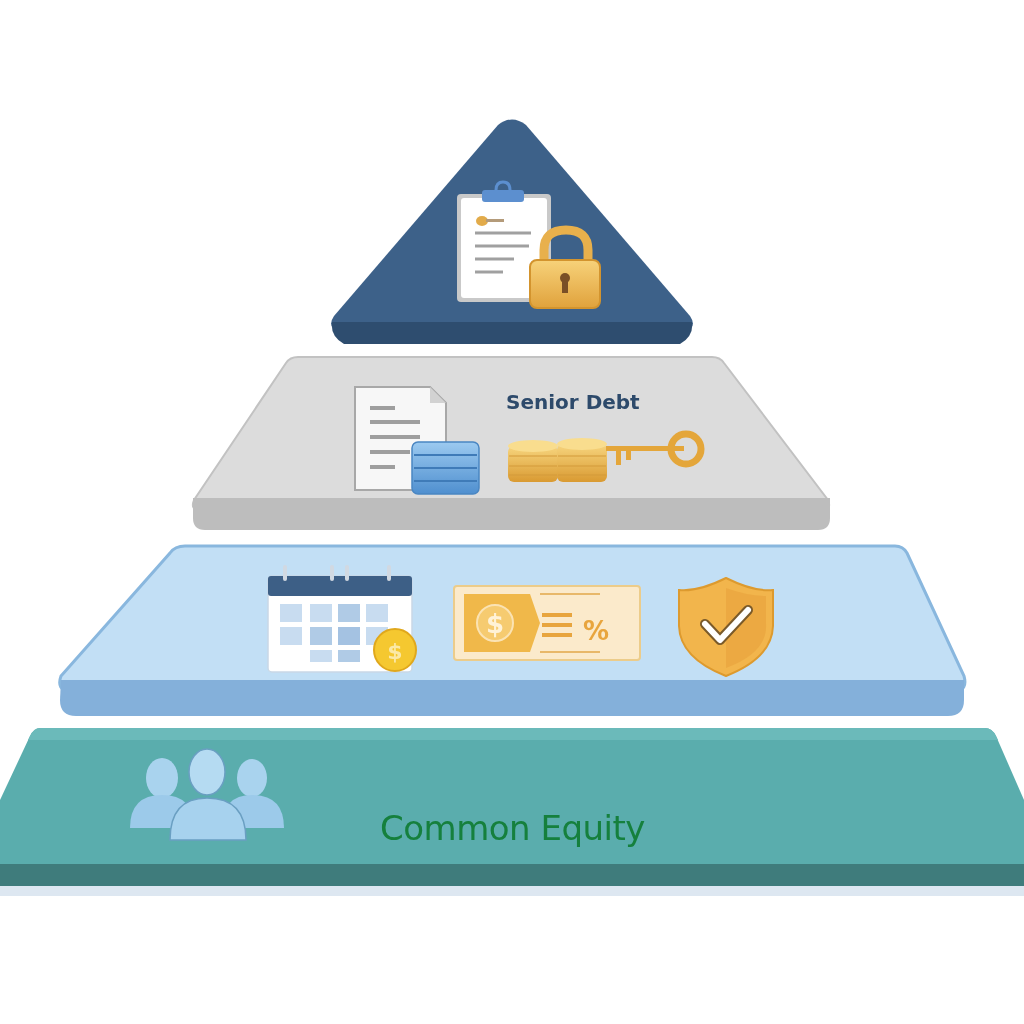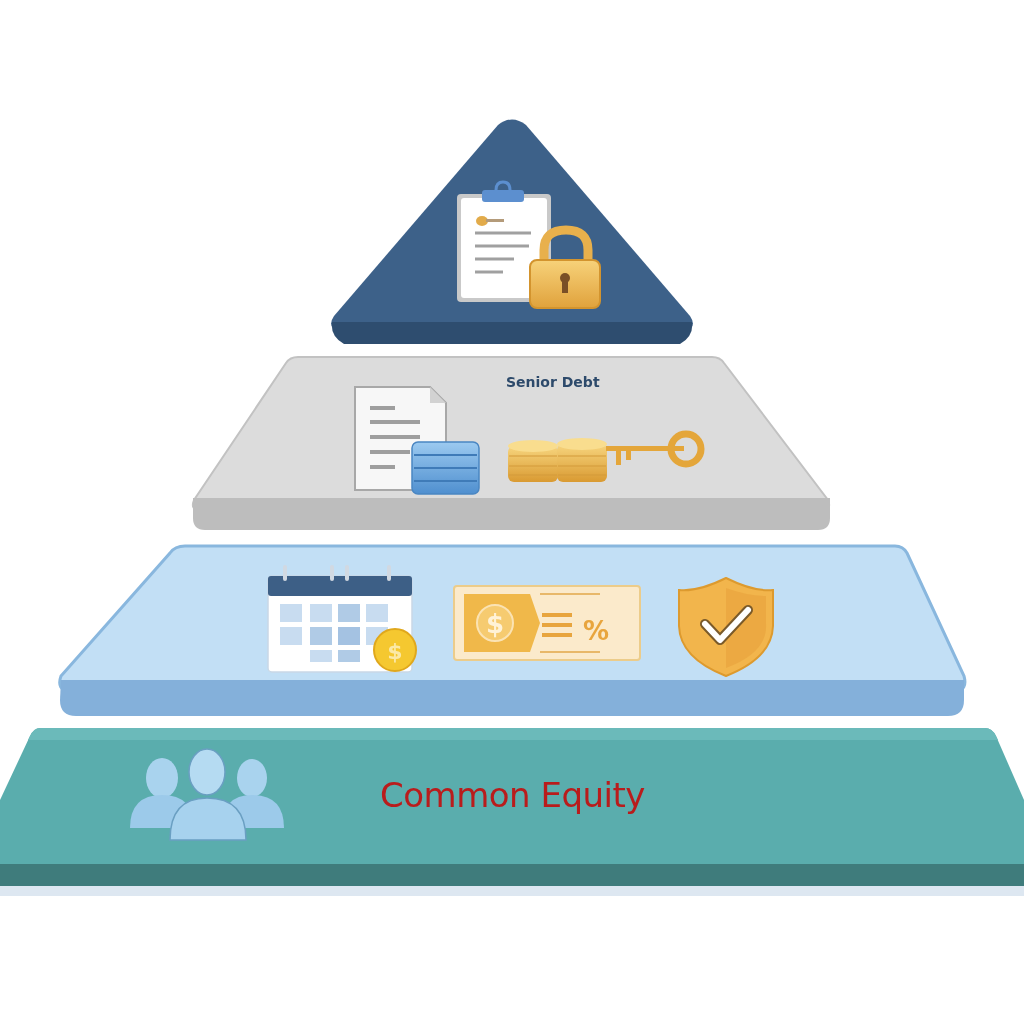--- a/index.html
+++ b/index.html
@@ -1,21 +1,21 @@
 <!DOCTYPE html>
 <html><head>
 <meta charset="utf-8">
 <style>
   html, body { margin: 0; padding: 0; background: #ffffff; }
   body { width: 1024px; height: 1024px; position: relative; overflow: hidden;
          font-family: "DejaVu Sans", sans-serif; }
   .canvas { position: absolute; left: 0; top: 0; width: 1024px; height: 1024px; }
   .tier-label { position: absolute; white-space: nowrap; }
-  #lbl-senior { left: 506px; top: 374px; font-size: 14px; font-weight: bold; color: #2d4a6b; }
-  #lbl-equity { left: 380px; top: 775px; font-size: 34px; color: #b91c1c; letter-spacing: -0.5px; }
+  #lbl-senior { left: 506px; top: 390px; font-size: 20px; font-weight: bold; color: #2d4a6b; }
+  #lbl-equity { left: 380px; top: 808px; font-size: 34px; color: #15803d; letter-spacing: -0.5px; }
 </style>
 </head>
 <body>
 
 <svg class="canvas" viewBox="0 0 1024 1024">
   <defs>
     <linearGradient id="gGold" x1="0" y1="0" x2="0" y2="1">
       <stop offset="0" stop-color="#f7d27a"></stop>
         <stop offset="1" stop-color="#e0a23c"></stop>
     </linearGradient>

